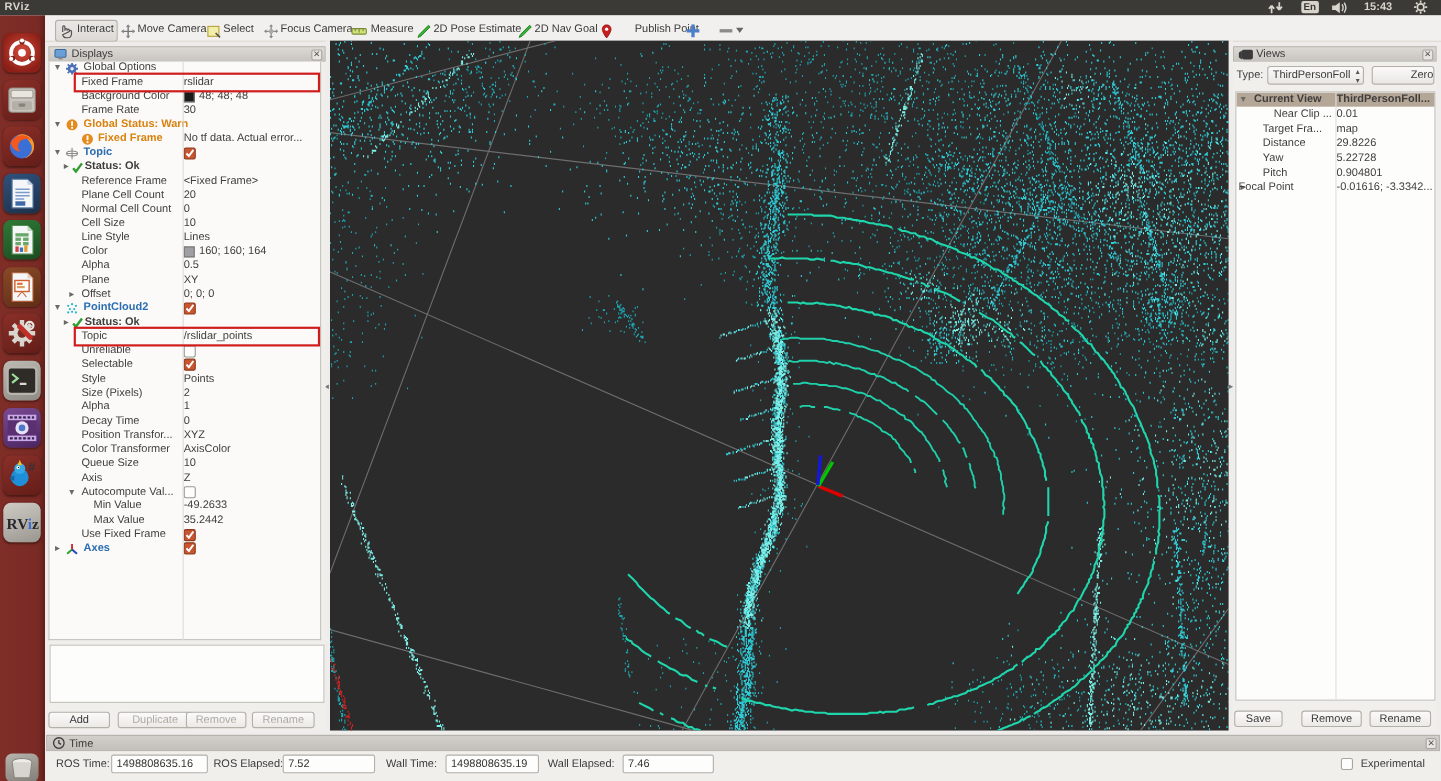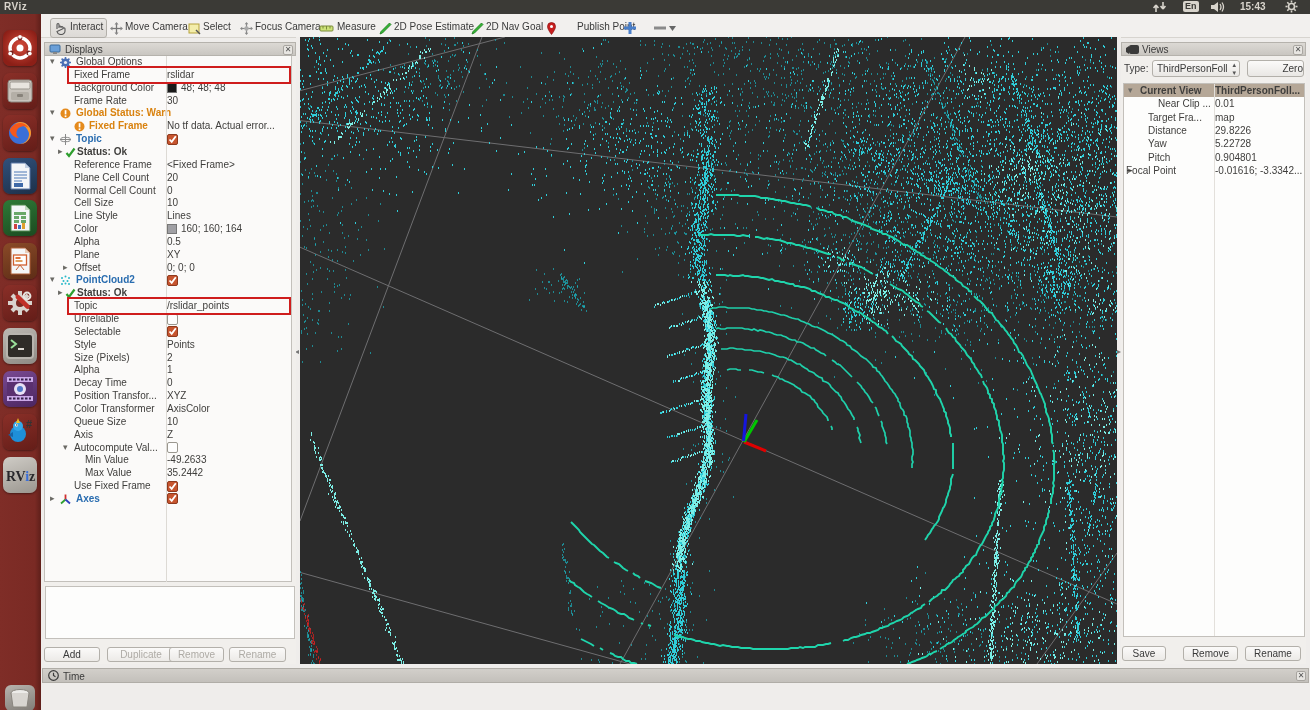--- a/index.html
+++ b/index.html
@@ -581,13 +581,25 @@
 </div>
 <div id="tpanel">
   <div id="thead">
       <span style="position:absolute;left:5px;top:1px"><svg width="11" height="11" viewBox="0 0 11 11">
           <circle cx="5.5" cy="5.5" r="4.8" fill="none" stroke="#3a3a3a" stroke-width="1.2"></circle>
           <path d="M5.5 2.8v2.7l2 1.2" stroke="#3a3a3a" stroke-width="1.2" fill="none"></path>
         </svg></span>
       <span style="position:absolute;left:20px;top:2px">Time</span>
       <span class="pclose">✕</span>
     </div>
+  <div id="tbody">
+    <span class="tlab" style="left:9px">ROS Time:</span>
+      <span class="tin" style="left:59px;width:88px">1498808635.16</span>
+    <span class="tlab" style="left:152px">ROS Elapsed:</span>
+      <span class="tin" style="left:215px;width:84px">7.52</span>
+    <span class="tlab" style="left:309px">Wall Time:</span>
+      <span class="tin" style="left:363px;width:85px">1498808635.19</span>
+    <span class="tlab" style="left:456px">Wall Elapsed:</span>
+      <span class="tin" style="left:524px;width:83px">7.46</span>
+    <span style="position:absolute;left:1177px;top:6px;width:11px;height:11px;background:#fdfdfc;border:1px solid #a8a5a0;border-radius:2px"></span>
+    <span class="tlab" style="left:1195px">Experimental</span>
+  </div>
 </div>
 
 </body></html>

